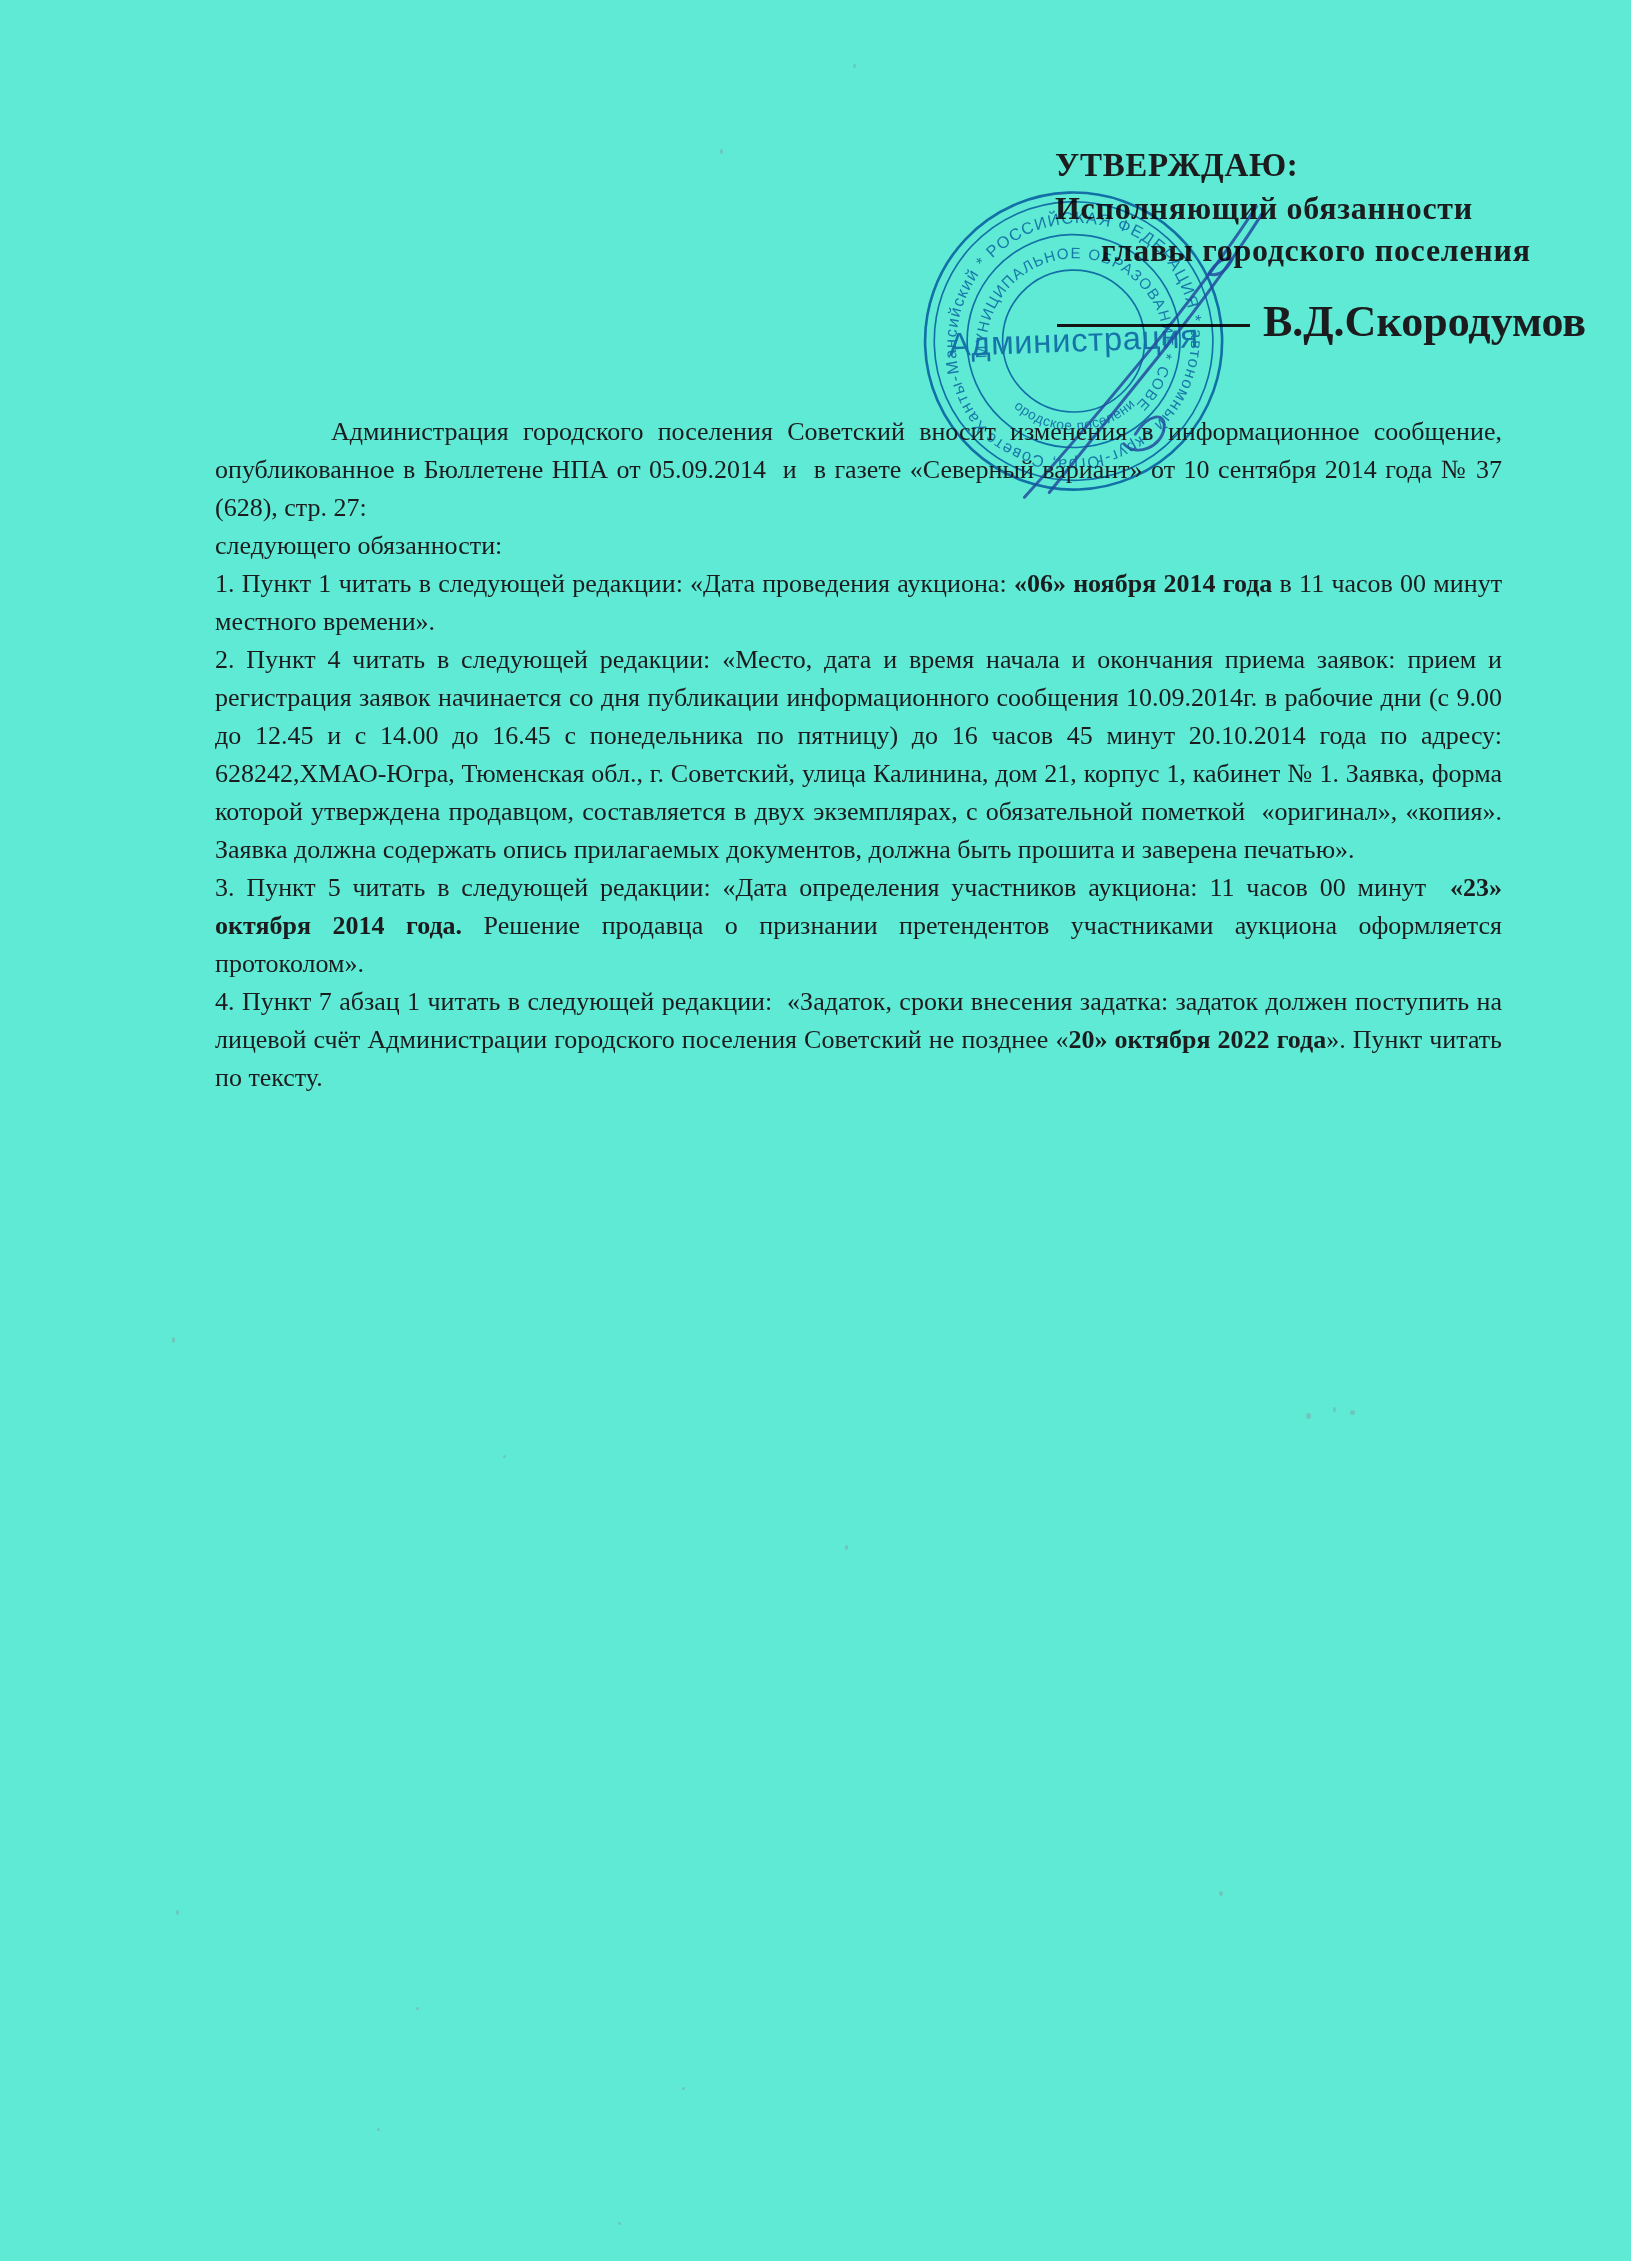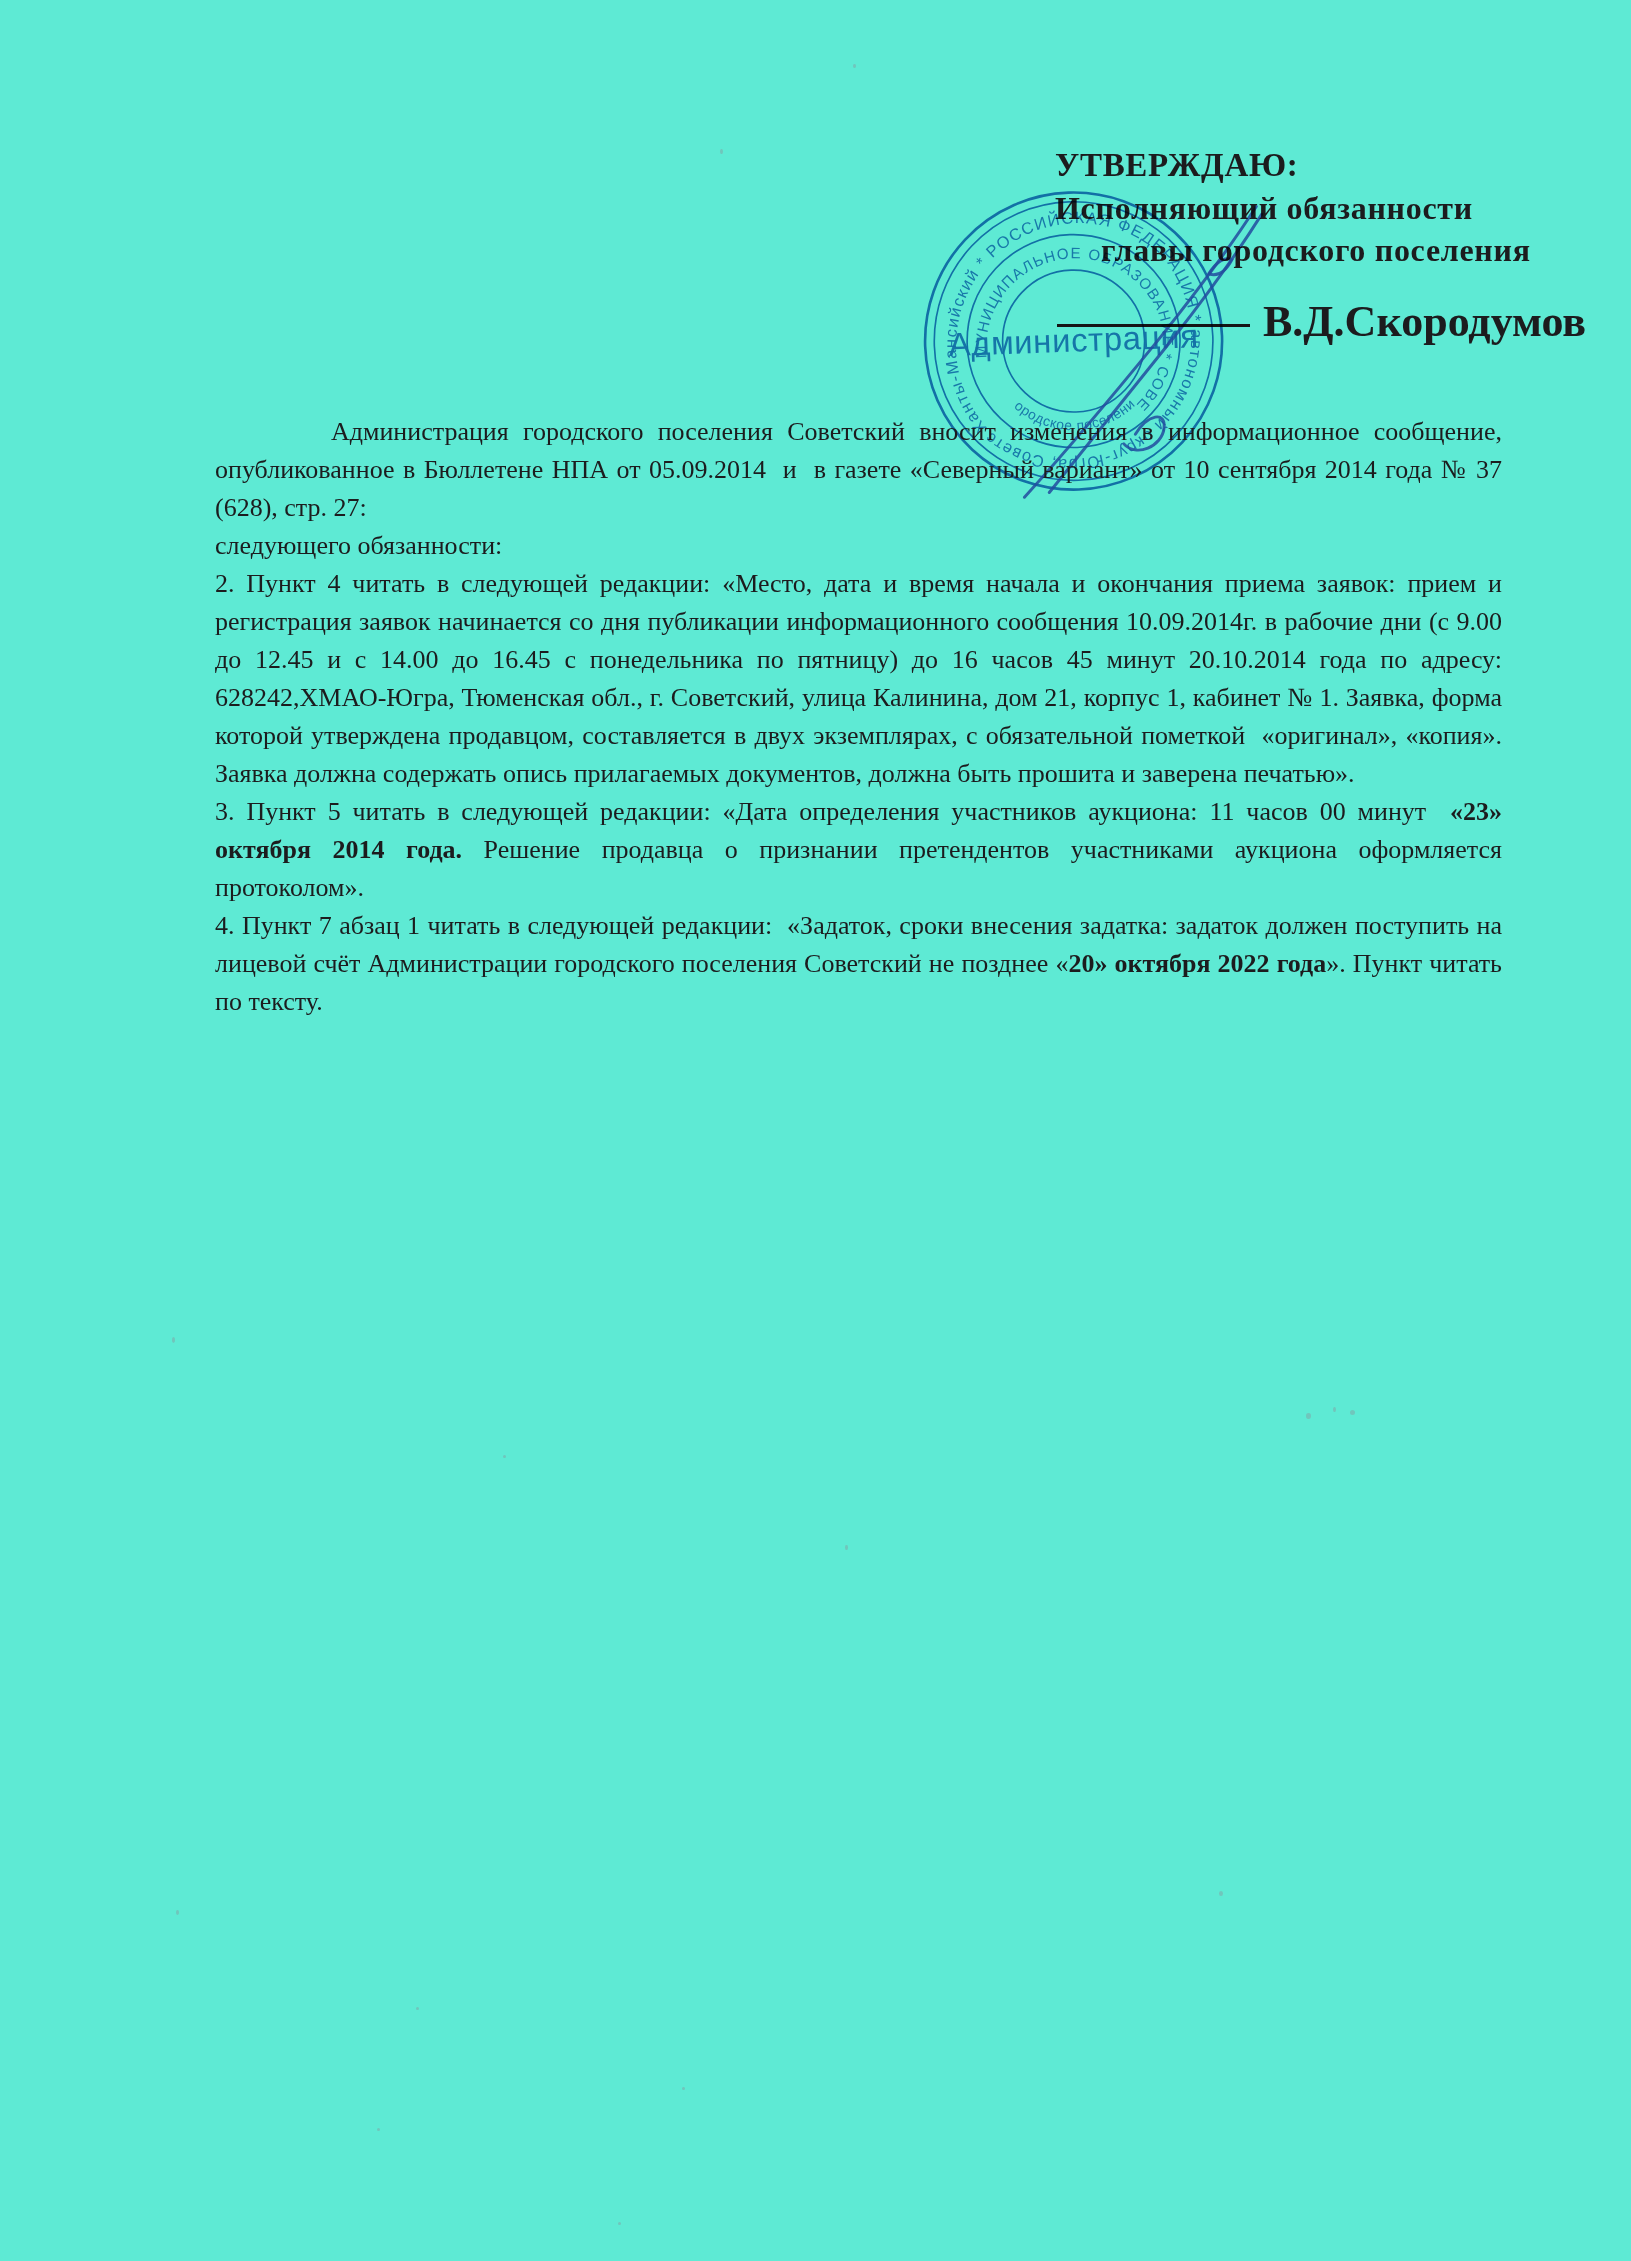--- a/index.html
+++ b/index.html
@@ -90,20 +90,21 @@
       <path class="sig-path" d="M160,480 C230,408 300,330 370,250 C430,180 490,105 528,50"></path>
       <path class="sig-path" d="M198,474 C262,400 330,322 398,242 C450,180 502,112 536,62"></path>
       <path class="sig-path" d="M332,390 c20,-30 48,-34 44,-8 c-4,28 -44,44 -62,22"></path>
       <path class="sig-path" d="M452,150 c12,-18 26,-26 36,-20 c-8,14 -20,26 -36,20"></path>
     </g>
   </svg>
 
   <div class="body-text">
       <p class="para indent"><span>Администрация городского поселения Советский вносит изменения в информационное сообщение, опубликованное в Бюллетене НПА от 05.09.2014 &nbsp;и &nbsp;в газете «Северный вариант» от 10 сентября 2014 года № 37 (628), стр. 27:</span></p>
       <p class="para"><span>следующего обязанности:</span></p>
+      <p class="para"><span>1. Пункт 1 читать в следующей редакции: «Дата проведения аукциона: </span><span class="b">«06» ноября 2014 года</span><span> в 11 часов 00 минут местного времени».</span></p>
       <p class="para"><span>2. Пункт 4 читать в следующей редакции: «Место, дата и время начала и окончания приема заявок: прием и регистрация заявок начинается со дня публикации информационного сообщения 10.09.2014г. в рабочие дни (с 9.00 до 12.45 и с 14.00 до 16.45 с понедельника по пятницу) до 16 часов 45 минут 20.10.2014 года по адресу: 628242,ХМАО-Югра, Тюменская обл., г. Советский, улица Калинина, дом 21, корпус 1, кабинет № 1. Заявка, форма которой утверждена продавцом, составляется в двух экземплярах, с обязательной пометкой &nbsp;«оригинал», «копия». Заявка должна содержать опись прилагаемых документов, должна быть прошита и заверена печатью».</span></p>
       <p class="para"><span>3. Пункт 5 читать в следующей редакции: «Дата определения участников аукциона: 11 часов 00 минут &nbsp;</span><span class="b">«23» октября 2014 года.</span><span> Решение продавца о признании претендентов участниками аукциона оформляется протоколом».</span></p>
       <p class="para"><span>4. Пункт 7 абзац 1 читать в следующей редакции: &nbsp;«Задаток, сроки внесения задатка: задаток должен поступить на лицевой счёт Администрации городского поселения Советский не позднее «</span><span class="b">20» октября 2022 года</span><span>». Пункт читать по тексту.</span></p>
     </div>
 
   <div class="speck" style="left:1306px;top:1413px;width:4.6px;height:6px;"></div>
   <div class="speck" style="left:1333px;top:1407px;width:2.6px;height:5.3px;"></div>
   <div class="speck" style="left:1350px;top:1410px;width:5.3px;height:5.3px;"></div>
   <div class="speck" style="left:172px;top:1337px;width:3.3px;height:6px;"></div>
   <div class="speck" style="left:503px;top:1455px;width:3.3px;height:3.3px;"></div>

